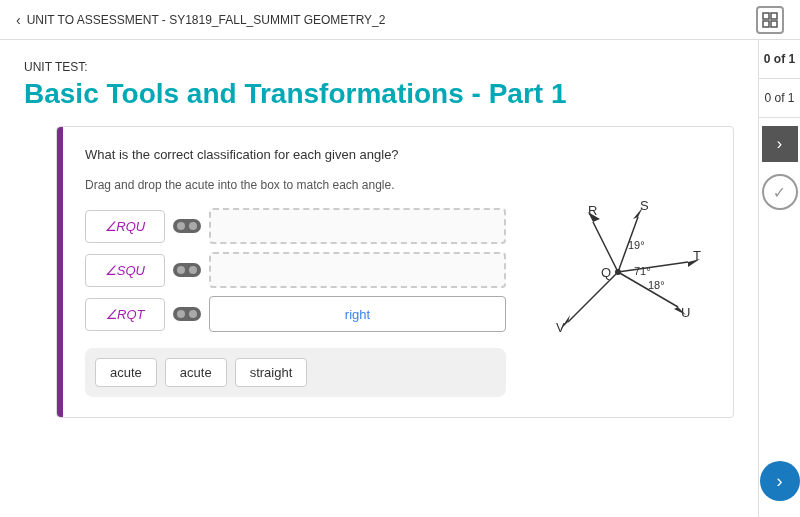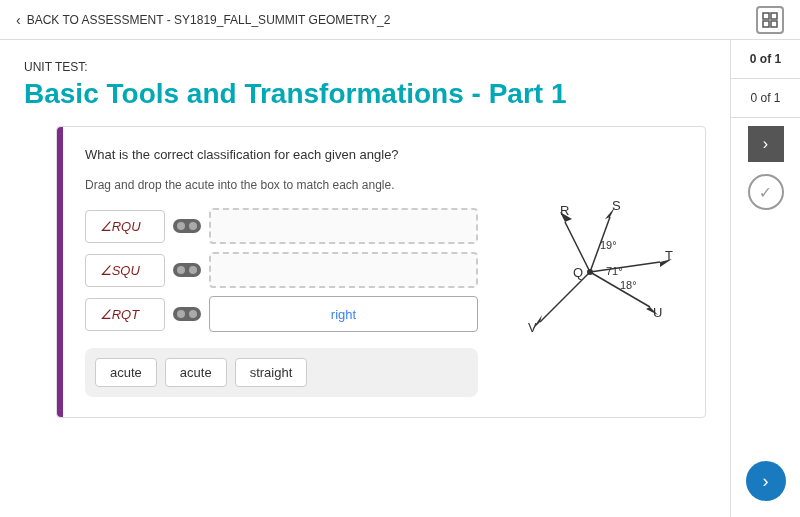--- a/index.html
+++ b/index.html
@@ -118,23 +118,23 @@
       align-items: center;
       gap: 8px;
     }
 
     .angle-label-box {
       background: #fff;
       border: 1px solid #ccc;
       border-radius: 4px;
       padding: 8px 14px;
       font-size: 13px;
-      color: #7f1d1d;
+      color: #a21caf;
       min-width: 80px;
-      text-align: left;
+      text-align: center;
       font-style: italic;
     }
     .drag-dot {
       width: 28px;
       height: 14px;
       background: #666;
       border-radius: 8px;
       position: relative;
     }
     .drag-dot::before, .drag-dot::after {
@@ -195,21 +195,21 @@
     .diagram-area {
       width: 180px;
       display: flex;
       align-items: flex-start;
       justify-content: center;
       padding-top: 20px;
     }
 
     
     .right-sidebar {
-      width: 70px;
+      width: 42px;
       background: #fff;
       border-left: 1px solid #ddd;
       display: flex;
       flex-direction: column;
       align-items: center;
       padding-top: 0;
     }
 
     .score-box {
       width: 100%;
@@ -275,21 +275,21 @@
     svg text {
       font-family: Arial, sans-serif;
     }
   </style>
 </head>
 <body>
 
 <div class="top-nav">
   <div class="back-link">
     <span class="back-arrow">‹</span>
-    <span>BACK TO ASSESSMENT - SY1819_FALL_SUMMIT GEOMETRY_2</span>
+    <span>UNIT TO ASSESSMENT - SY1819_FALL_SUMMIT GEOMETRY_2</span>
   </div>
   <div class="top-nav-icon">
     <svg width="16" height="16" viewBox="0 0 16 16">
       <rect x="1" y="1" width="6" height="6" fill="none" stroke="#555" stroke-width="1.5"></rect>
       <rect x="9" y="1" width="6" height="6" fill="none" stroke="#555" stroke-width="1.5"></rect>
       <rect x="1" y="9" width="6" height="6" fill="none" stroke="#555" stroke-width="1.5"></rect>
       <rect x="9" y="9" width="6" height="6" fill="none" stroke="#555" stroke-width="1.5"></rect>
     </svg>
   </div>
 </div>

